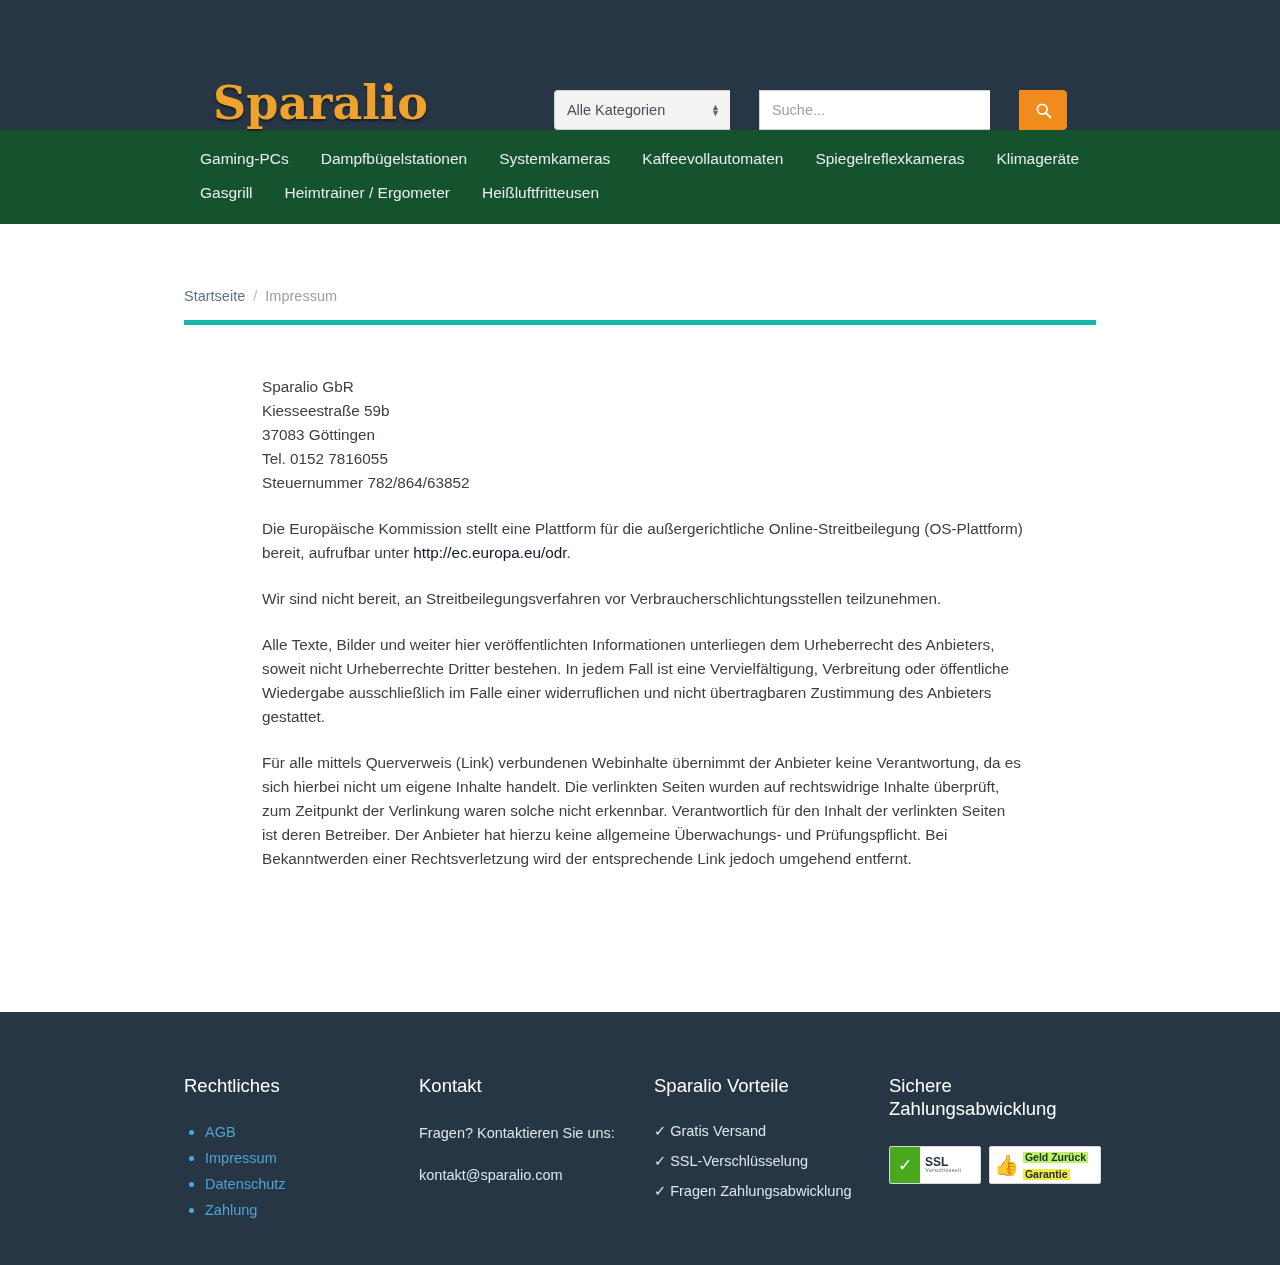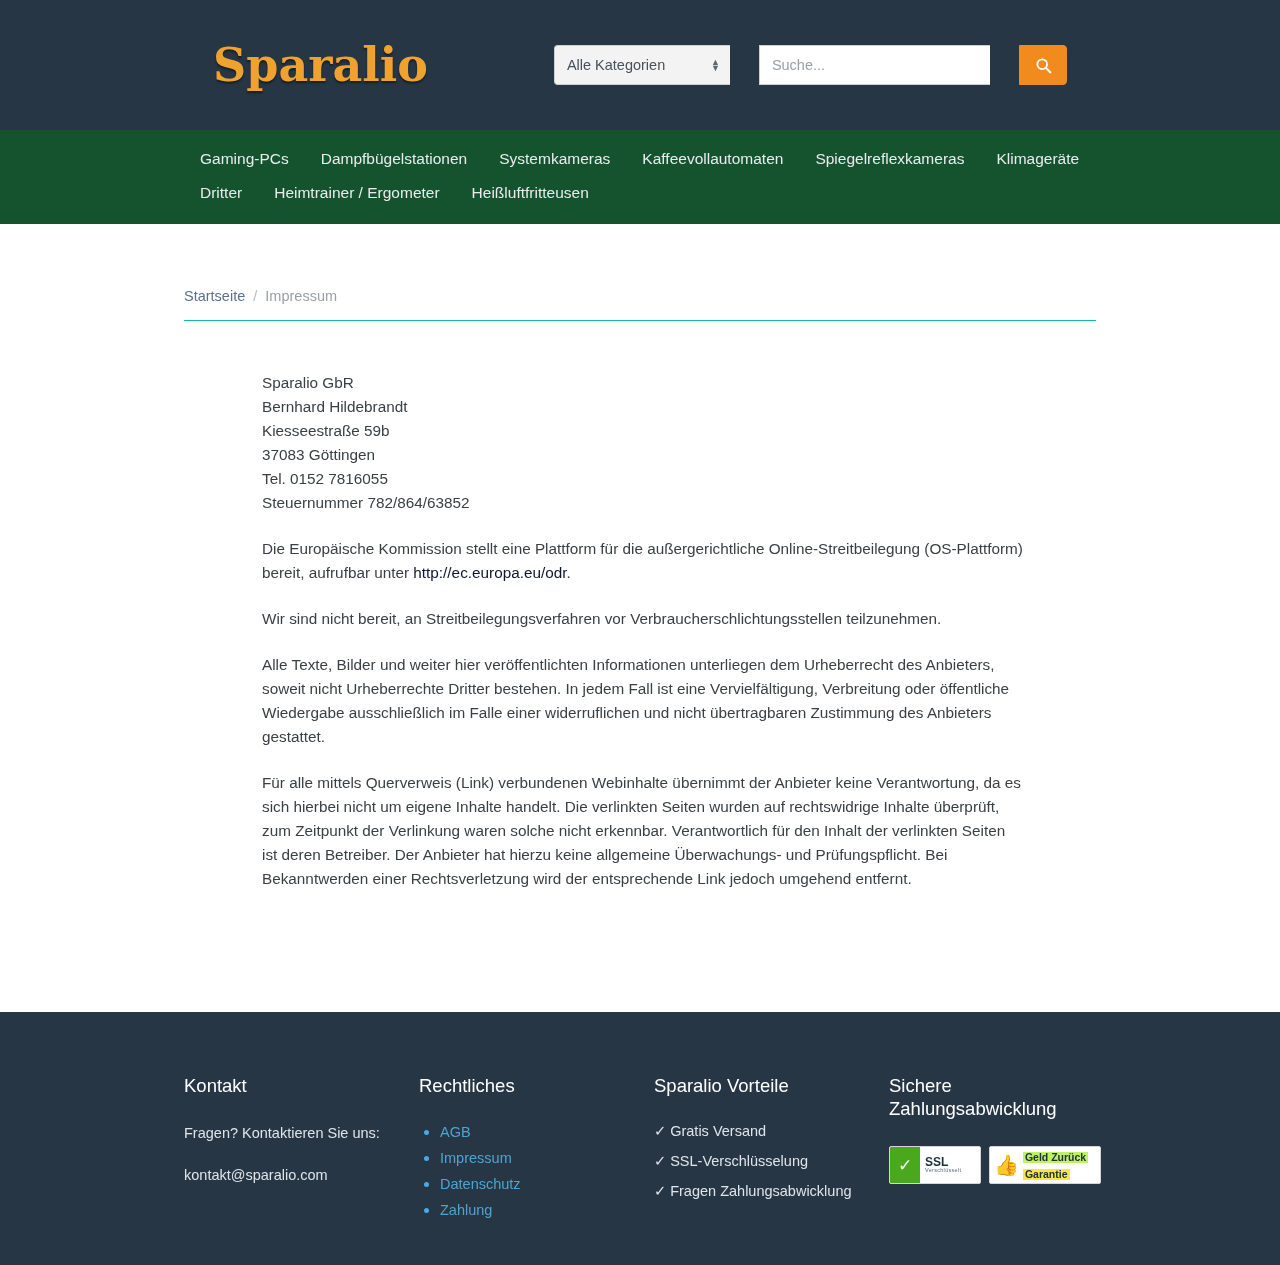--- a/index.html
+++ b/index.html
@@ -17,21 +17,21 @@
     background: #263645;
     height: 130px;
     position: relative;
   }
   .topbar-inner {
     width: 1090px;
     margin: 0 auto;
     padding: 0 118px;
     height: 130px;
     display: flex;
-    align-items: center;
+    align-items: flex-end;
   }
   .logo {
     font-family: "DejaVu Serif", serif;
     font-size: 46px;
     font-weight: bold;
     color: #f0a22e;
     letter-spacing: 0px;
     text-shadow: 0 2px 2px rgba(0,0,0,.45);
     margin-right: 126px;
     white-space: nowrap;
@@ -117,21 +117,21 @@
     width: 1280px;
     margin: 0 auto;
     padding: 0 184px;
     min-height: 700px;
     background: #fff;
   }
   .breadcrumb {
     padding-top: 64px;
     font-size: 14.5px;
     color: #9aa0a6;
-    border-bottom: 1px solid #14b8a6;
+    border-bottom: 5px solid #14b8a6;
     padding-bottom: 16px;
   }
   .breadcrumb a {
     color: #5b7287;
     text-decoration: none;
   }
   .breadcrumb .sep { color: #b6bcc2; margin: 0 4px; }
   .breadcrumb .current { color: #9aa0a6; }
 
   .content {
@@ -262,39 +262,38 @@
 </div>
 
 <nav class="nav">
   <div class="nav-inner">
     <a href="#">Gaming-PCs</a>
     <a href="#">Dampfbügelstationen</a>
     <a href="#">Systemkameras</a>
     <a href="#">Kaffeevollautomaten</a>
     <a href="#">Spiegelreflexkameras</a>
     <a href="#">Klimageräte</a>
-    <a href="#">Dritter</a>
+    <a href="#">Gasgrill</a>
     <a href="#">Heimtrainer / Ergometer</a>
     <a href="#">Heißluftfritteusen</a>
   </div>
 </nav>
 
 <div class="main">
 
   <div class="breadcrumb">
     <a href="#">Startseite</a>
     <span class="sep">/</span>
     <span class="current">Impressum</span>
   </div>
 
   <div class="content">
 
     <div class="addr">
       <div>Sparalio GbR</div>
-      <div>Bernhard Hildebrandt</div>
       <div>Kiesseestraße 59b</div>
       <div>37083 Göttingen</div>
       <div>Tel. 0152 7816055</div>
       <div>Steuernummer 782/864/63852</div>
     </div>
 
     <p>
       <span>Die Europäische Kommission stellt eine Plattform für die außergerichtliche Online-Streitbeilegung (OS-Plattform) bereit, aufrufbar unter </span><a class="link" href="#">http://ec.europa.eu/odr</a><span>.</span>
     </p>
 
@@ -302,35 +301,35 @@
 
     <p>Alle Texte, Bilder und weiter hier veröffentlichten Informationen unterliegen dem Urheberrecht des Anbieters, soweit nicht Urheberrechte Dritter bestehen. In jedem Fall ist eine Vervielfältigung, Verbreitung oder öffentliche Wiedergabe ausschließlich im Falle einer widerruflichen und nicht übertragbaren Zustimmung des Anbieters gestattet.</p>
 
     <p>Für alle mittels Querverweis (Link) verbundenen Webinhalte übernimmt der Anbieter keine Verantwortung, da es sich hierbei nicht um eigene Inhalte handelt. Die verlinkten Seiten wurden auf rechtswidrige Inhalte überprüft, zum Zeitpunkt der Verlinkung waren solche nicht erkennbar. Verantwortlich für den Inhalt der verlinkten Seiten ist deren Betreiber. Der Anbieter hat hierzu keine allgemeine Überwachungs- und Prüfungspflicht. Bei Bekanntwerden einer Rechtsverletzung wird der entsprechende Link jedoch umgehend entfernt.</p>
 
   </div>
 </div>
 
 <footer class="footer">
   <div class="footer-inner">
-
-    <div class="fcol">
-      <h4>Kontakt</h4>
-      <p>Fragen? Kontaktieren Sie uns:</p>
-      <p>kontakt@sparalio.com</p>
-    </div>
 
     <div class="fcol">
       <h4>Rechtliches</h4>
       <ul>
         <li><a href="#">AGB</a></li>
         <li><a href="#">Impressum</a></li>
         <li><a href="#">Datenschutz</a></li>
         <li><a href="#">Zahlung</a></li>
       </ul>
+    </div>
+
+    <div class="fcol">
+      <h4>Kontakt</h4>
+      <p>Fragen? Kontaktieren Sie uns:</p>
+      <p>kontakt@sparalio.com</p>
     </div>
 
     <div class="fcol">
       <h4>Sparalio Vorteile</h4>
       <div class="vlist">
         <div>✓ Gratis Versand</div>
         <div>✓ SSL-Verschlüsselung</div>
         <div>✓ Fragen Zahlungsabwicklung</div>
       </div>
     </div>

